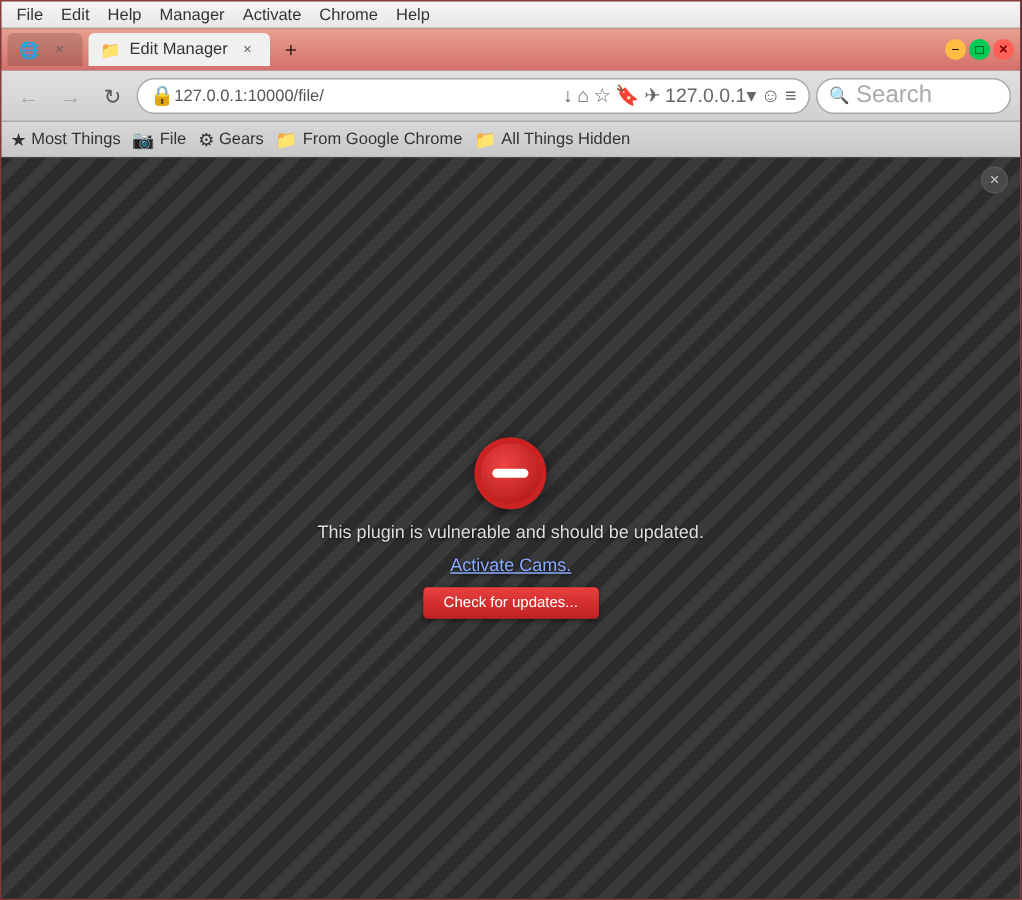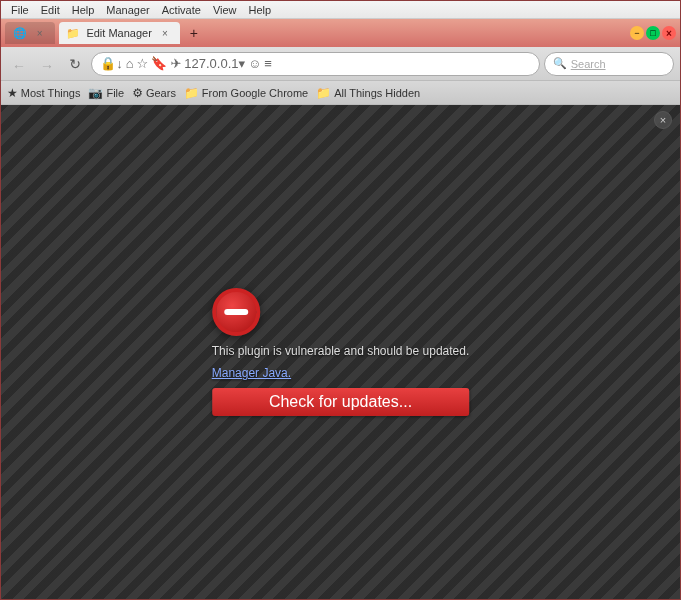--- a/index.html
+++ b/index.html
@@ -106,20 +106,21 @@
     }
 
     
     .plugin-blocked {
       position: absolute;
       top: 50%;
       left: 50%;
       transform: translate(-50%, -50%);
       display: flex;
       flex-direction: column;
+      align-items: center;
       gap: 8px;
       z-index: 10;
     }
 
     .block-icon {
       width: 48px;
       height: 48px;
       border-radius: 50%;
       background: radial-gradient(circle at 40% 35%, #ee4444, #aa1111);
       border: 4px solid #cc2222;
@@ -136,21 +137,21 @@
     }
 
     .plugin-message { color: #ddd; font-size: 12px; text-align: center; text-shadow: 0 1px 2px rgba(0,0,0,0.8); }
     .activate-link { color: #88aaff; font-size: 12px; text-decoration: underline; cursor: pointer; text-shadow: 0 1px 2px rgba(0,0,0,0.8); }
     .update-btn {
       background: linear-gradient(to bottom, #e84040, #c02020);
       color: white;
       border: none;
       border-radius: 3px;
       padding: 5px 14px;
-      font-size: 16px;
+      font-size: 10px;
       cursor: pointer;
       box-shadow: 0 1px 3px rgba(0,0,0,0.4);
     }
 
     
     .menu-bar {
       background: linear-gradient(to bottom, #f5f5f5, #e8e8e8);
       height: 18px;
       display: flex;
       align-items: center;
@@ -165,21 +166,21 @@
 <body>
 
 <div class="window">
 
   <div class="menu-bar">
     <div class="menu-item">File</div>
     <div class="menu-item">Edit</div>
     <div class="menu-item">Help</div>
     <div class="menu-item">Manager</div>
     <div class="menu-item">Activate</div>
-    <div class="menu-item">View</div>
+    <div class="menu-item">Chrome</div>
     <div class="menu-item">Help</div>
   </div>
 
   <div class="title-bar">
     <div class="title-bar-left">
 
       <div class="tab inactive">
         <span>🌐</span>
         <span class="tab-close">×</span>
       </div>
@@ -197,34 +198,35 @@
       <div class="win-btn close">×</div>
     </div>
   </div>
 
   <div class="toolbar">
     <button class="toolbar-btn disabled">←</button>
     <button class="toolbar-btn disabled">→</button>
     <button class="toolbar-btn">↻</button>
     <div class="address-bar">
       <span class="addr-icon">🔒</span>
+      <span class="address-text">127.0.0.1:10000/file/</span>
       <div class="address-icons">
         <span class="addr-icon">↓</span>
         <span class="addr-icon">⌂</span>
         <span class="addr-icon">☆</span>
         <span class="addr-icon">🔖</span>
         <span class="addr-icon">✈</span>
         <span class="addr-icon">127.0.0.1▾</span>
         <span class="addr-icon">☺</span>
         <span class="addr-icon">≡</span>
       </div>
     </div>
     <div class="search-bar">
       <span class="search-icon">🔍</span>
-      <span style="color:#aaa;font-size:11px;text-decoration:underline;">Search</span>
+      <span style="color:#aaa;font-size:16px;">Search</span>
     </div>
   </div>
 
   <div class="bookmarks-bar">
     <div class="bookmark-item">
       <span class="bm-icon">★</span>
       <span>Most Things</span>
     </div>
     <div class="bookmark-item">
       <span class="bm-icon">📷</span>
@@ -247,17 +249,17 @@
   <div class="content-area">
     <div class="stripe-bg"></div>
 
     <div class="content-close">×</div>
 
     <div class="plugin-blocked">
       <div class="block-icon">
         <div class="block-bar"></div>
       </div>
       <div class="plugin-message">This plugin is vulnerable and should be updated.</div>
-      <a class="activate-link">Manager Java.</a>
+      <a class="activate-link">Activate Cams.</a>
       <button class="update-btn">Check for updates...</button>
     </div>
   </div>
 </div>
 
 </body></html>

